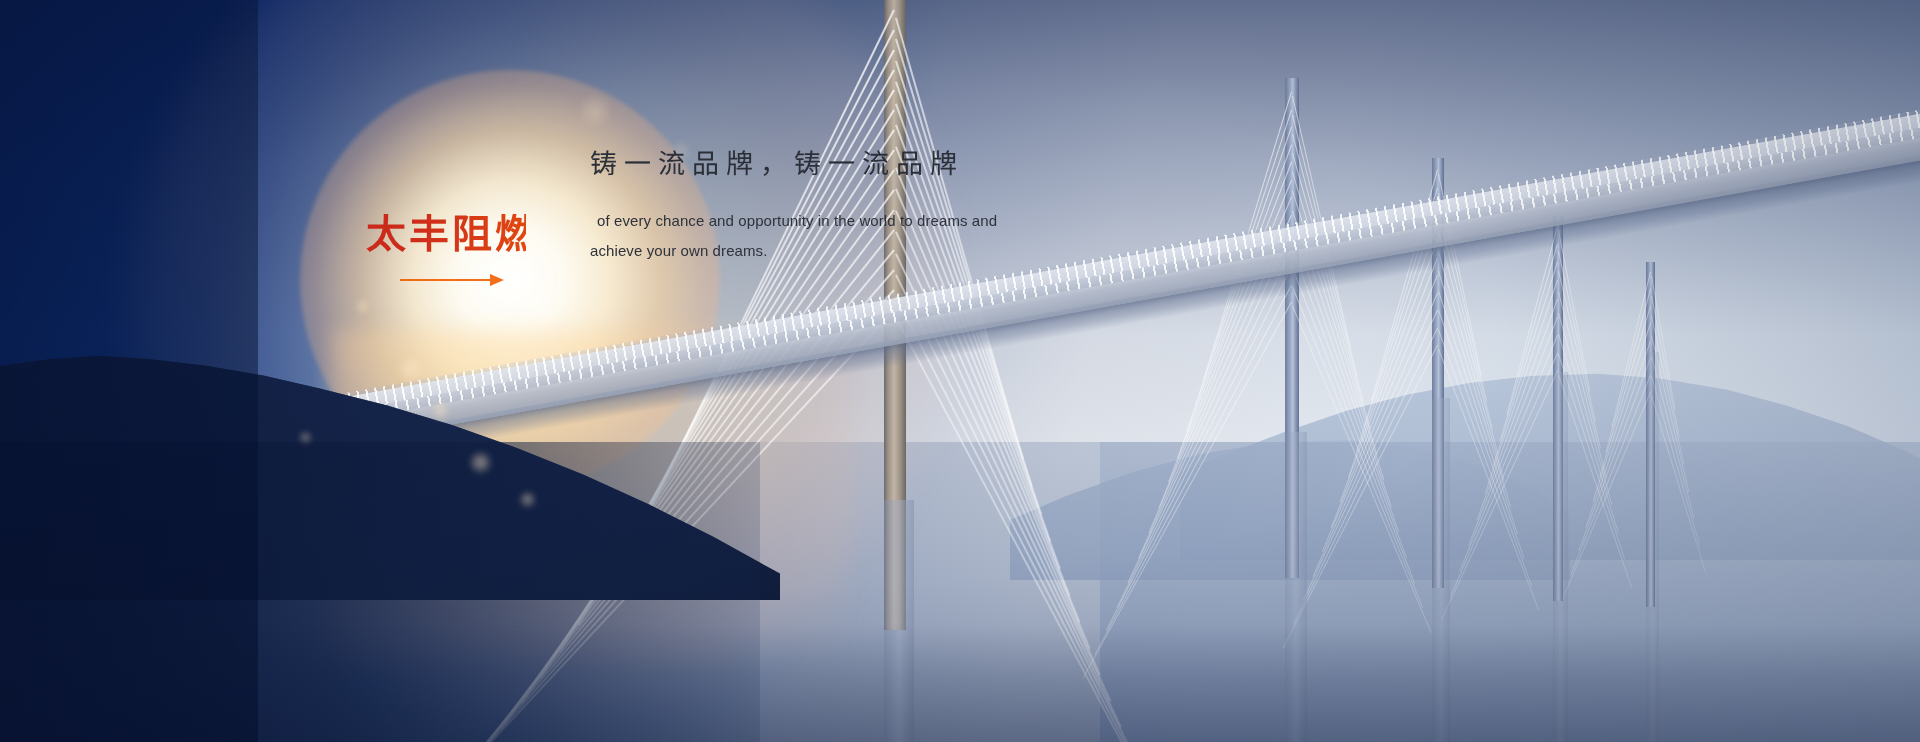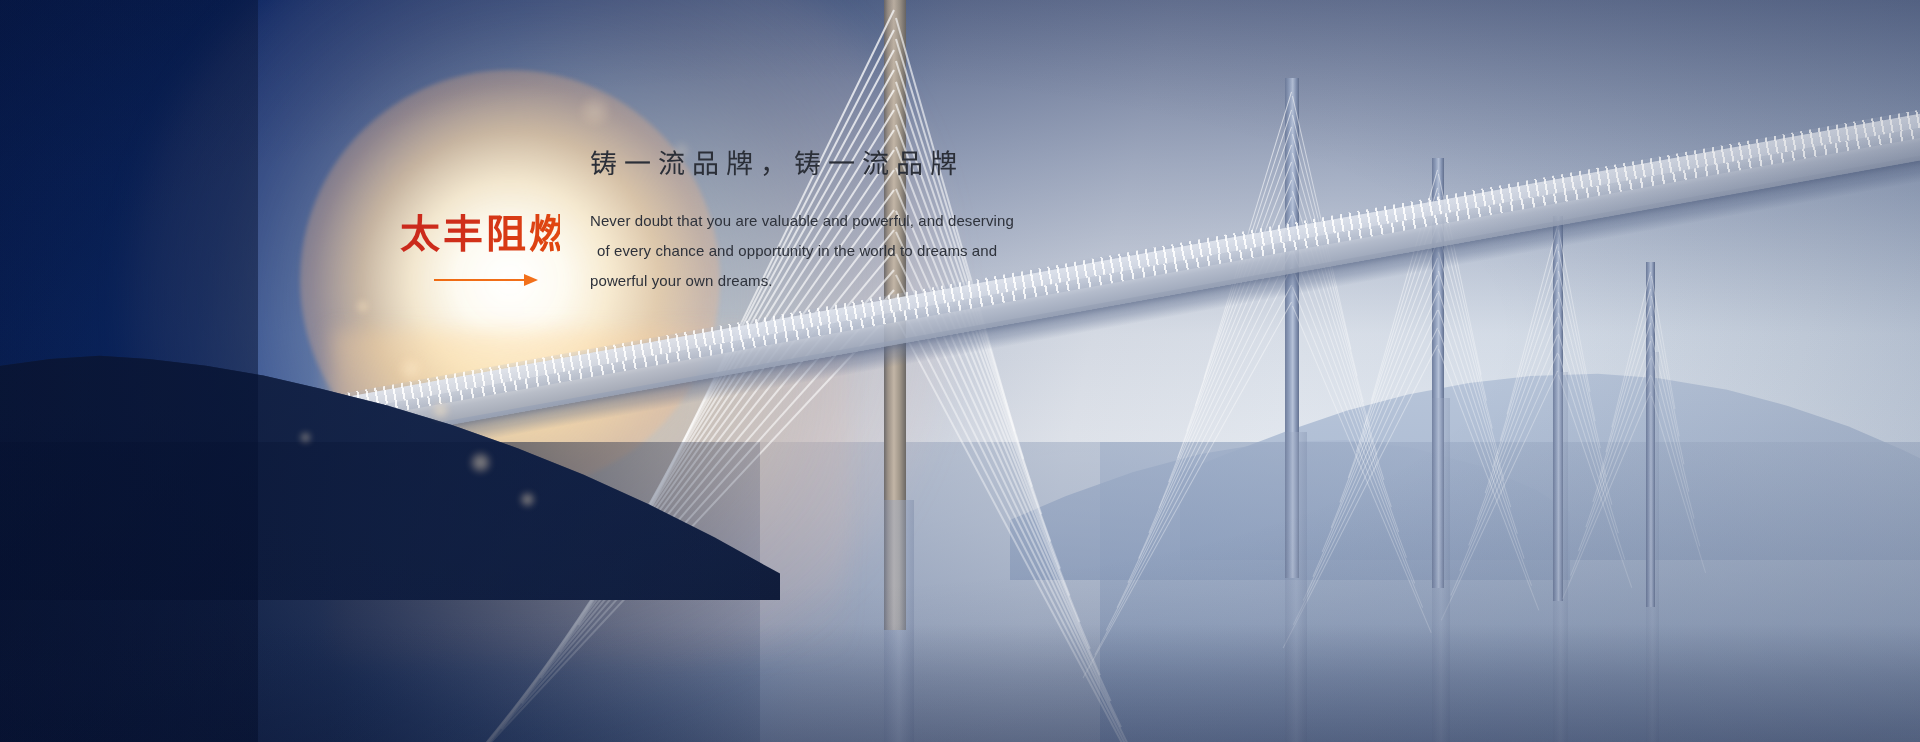--- a/index.html
+++ b/index.html
@@ -213,21 +213,21 @@
   }
   .vignette{
     position:absolute;inset:0;
     background:radial-gradient(ellipse 80% 75% at 42% 45%,rgba(0,0,0,0) 45%,rgba(10,20,48,.20) 100%);
   }
 
   
   .content{position:absolute;inset:0;}
 
   .logo-block{
-    position:absolute;left:400px;top:214px;width:160px;
+    position:absolute;left:366px;top:214px;width:160px;
     text-align:center;
   }
   .logo-word{
     font-family:"DejaVu Sans","Liberation Sans",sans-serif;
     font-weight:700;
     font-size:40px;
     letter-spacing:3px;
     line-height:1;
     white-space:nowrap;
     background:linear-gradient(100deg,#c9281c 0%,#cf2e1a 38%,#d93c15 70%,#e2490f 100%);
@@ -458,20 +458,19 @@
       <div class="logo-word">太丰阻燃</div>
       <div class="logo-arrow">
         <span class="shaft"></span>
         <span class="head"></span>
       </div>
     </div>
 
     <div class="text-block">
       <div class="headline-thin">铸一流品牌，铸一流品牌</div>
       <div class="subtext">
-        <div class="l1">Never doubt that you are valuable and powerful, and deserving</div>
         <div class="l2"> of every chance and opportunity in the world to dreams and</div>
-        <div class="l3">powerful your own dreams.</div>
+        <div class="l3">achieve your own dreams.</div>
       </div>
     </div>
 
   </div>
 </div>
 
 </body></html>

